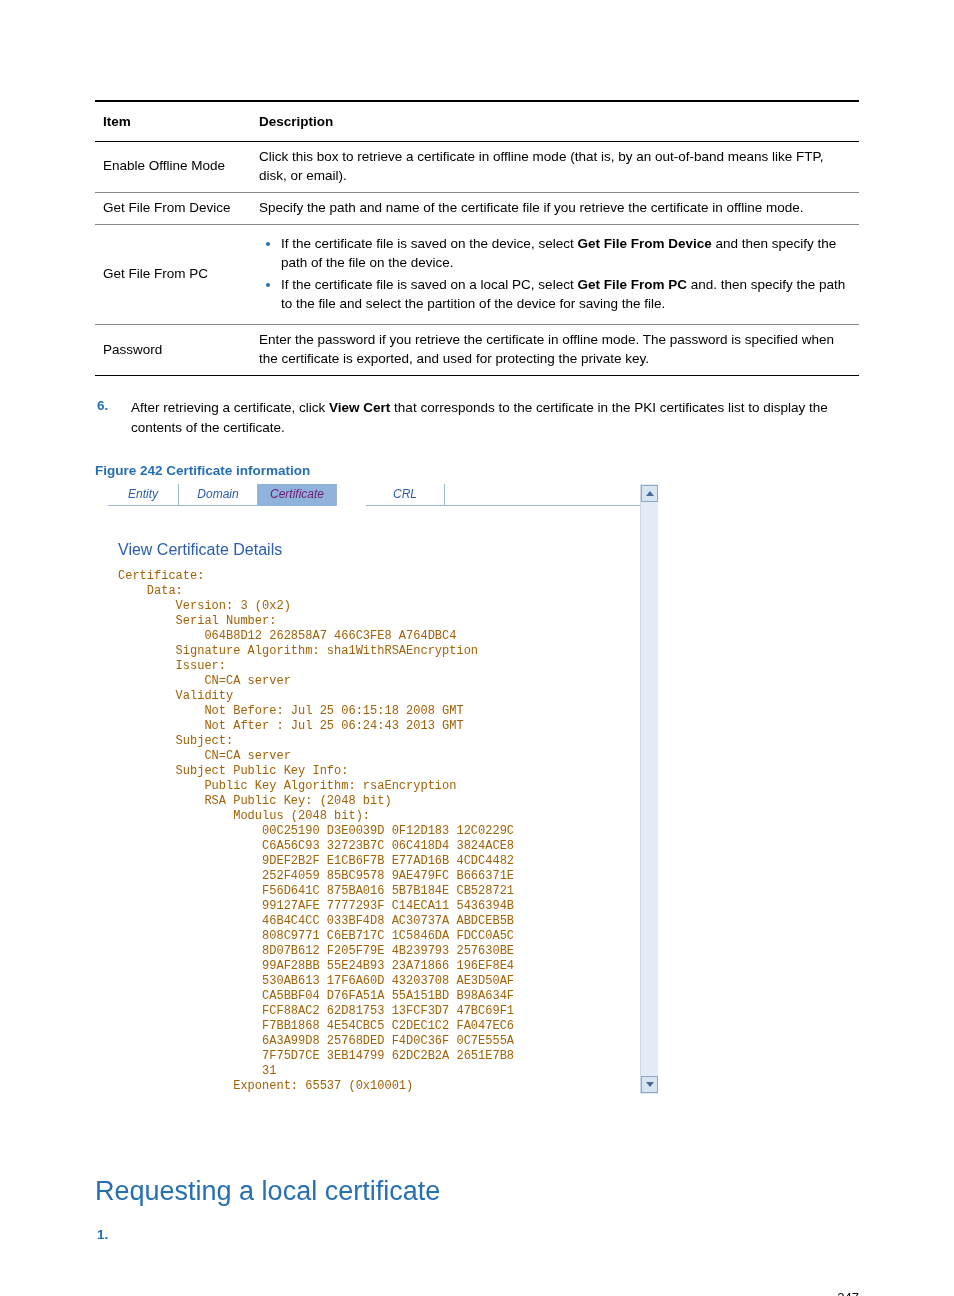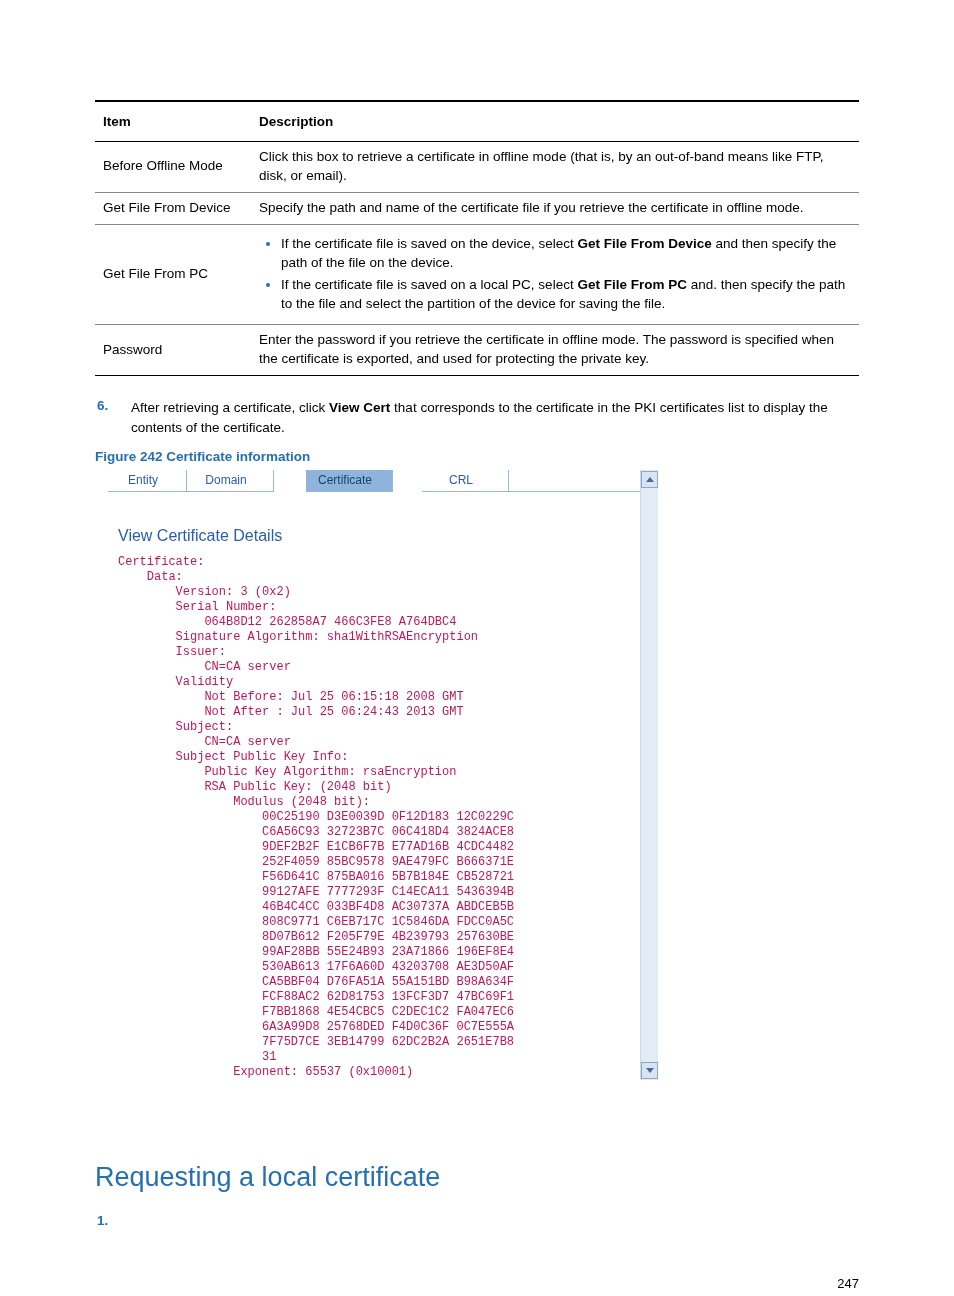--- a/index.html
+++ b/index.html
@@ -52,21 +52,21 @@
     font-weight: bold;
     width: 34px;
     flex-shrink: 0;
   }
   .ol-text { line-height: 1.45; }
 
   .fig-caption {
     color: #256fb3;
     font-weight: bold;
     font-size: 13.5px;
-    margin-top: 12px;
+    margin-top: 26px;
     margin-bottom: 6px;
   }
 
   .shot-frame {
     width: 550px;
     margin-left: 13px;
     position: relative;
   }
   .shot {
     display: flex;
@@ -75,44 +75,45 @@
     flex: 1;
     background: #fff;
     border-right: 0;
   }
   .tabs {
     display: flex;
     font-size: 12px;
     height: 22px;
   }
   .tab {
-    padding: 3px 8px 0 0;
+    padding: 3px 0 0 0;
     text-align: center;
     border-right: 1px solid #9cb6d6;
     border-bottom: 1px solid #9cb6d6;
     color: #2a5db0;
     flex-shrink: 0;
+    font-style: italic;
   }
   .tab.t1 { width: 70px; }
   .tab.t2 { width: 78px; }
   .tab.t3 { width: 78px; }
   .tab.t4 { width: 78px; margin-left: 29px; }
-  .tab.active { background:#8fb3da; color:#0c4a6e; border-bottom-color:#8fb3da;margin-left:32px; }
+  .tab.active { background:#8fb3da; color:#701a75; border-bottom-color:#8fb3da; }
   .tab-rest { flex:1; border-bottom:1px solid #9cb6d6; }
 
   .vcd {
     color:#2a5db0;
     font-size:16px;
     margin:35px 0 10px 10px;
   }
   pre.cert {
     font-family:"Courier New",monospace;
     font-size:12px;
     line-height:1.25;
-    color:#be185d;
+    color:#a16207;
     margin:0 0 0 10px;
     white-space:pre;
   }
 
   .scrollbar {
     width:17px;
     background:#e3ebf5;
     border-left:1px solid #cdd9e8;
     display:flex;
     flex-direction:column;
@@ -152,21 +153,21 @@
 
   <table class="cfg">
     <thead>
       <tr>
         <th class="col-item">Item</th>
         <th>Description</th>
       </tr>
     </thead>
     <tbody>
       <tr>
-        <td class="col-item">Before Offline Mode</td>
+        <td class="col-item">Enable Offline Mode</td>
         <td>Click this box to retrieve a certificate in offline mode (that is, by an out-of-band means like FTP, disk, or email).</td>
       </tr>
       <tr>
         <td class="col-item">Get File From Device</td>
         <td>Specify the path and name of the certificate file if you retrieve the certificate in offline mode.</td>
       </tr>
       <tr>
         <td class="col-item">Get File From PC</td>
         <td>
           <ul class="bullets">

